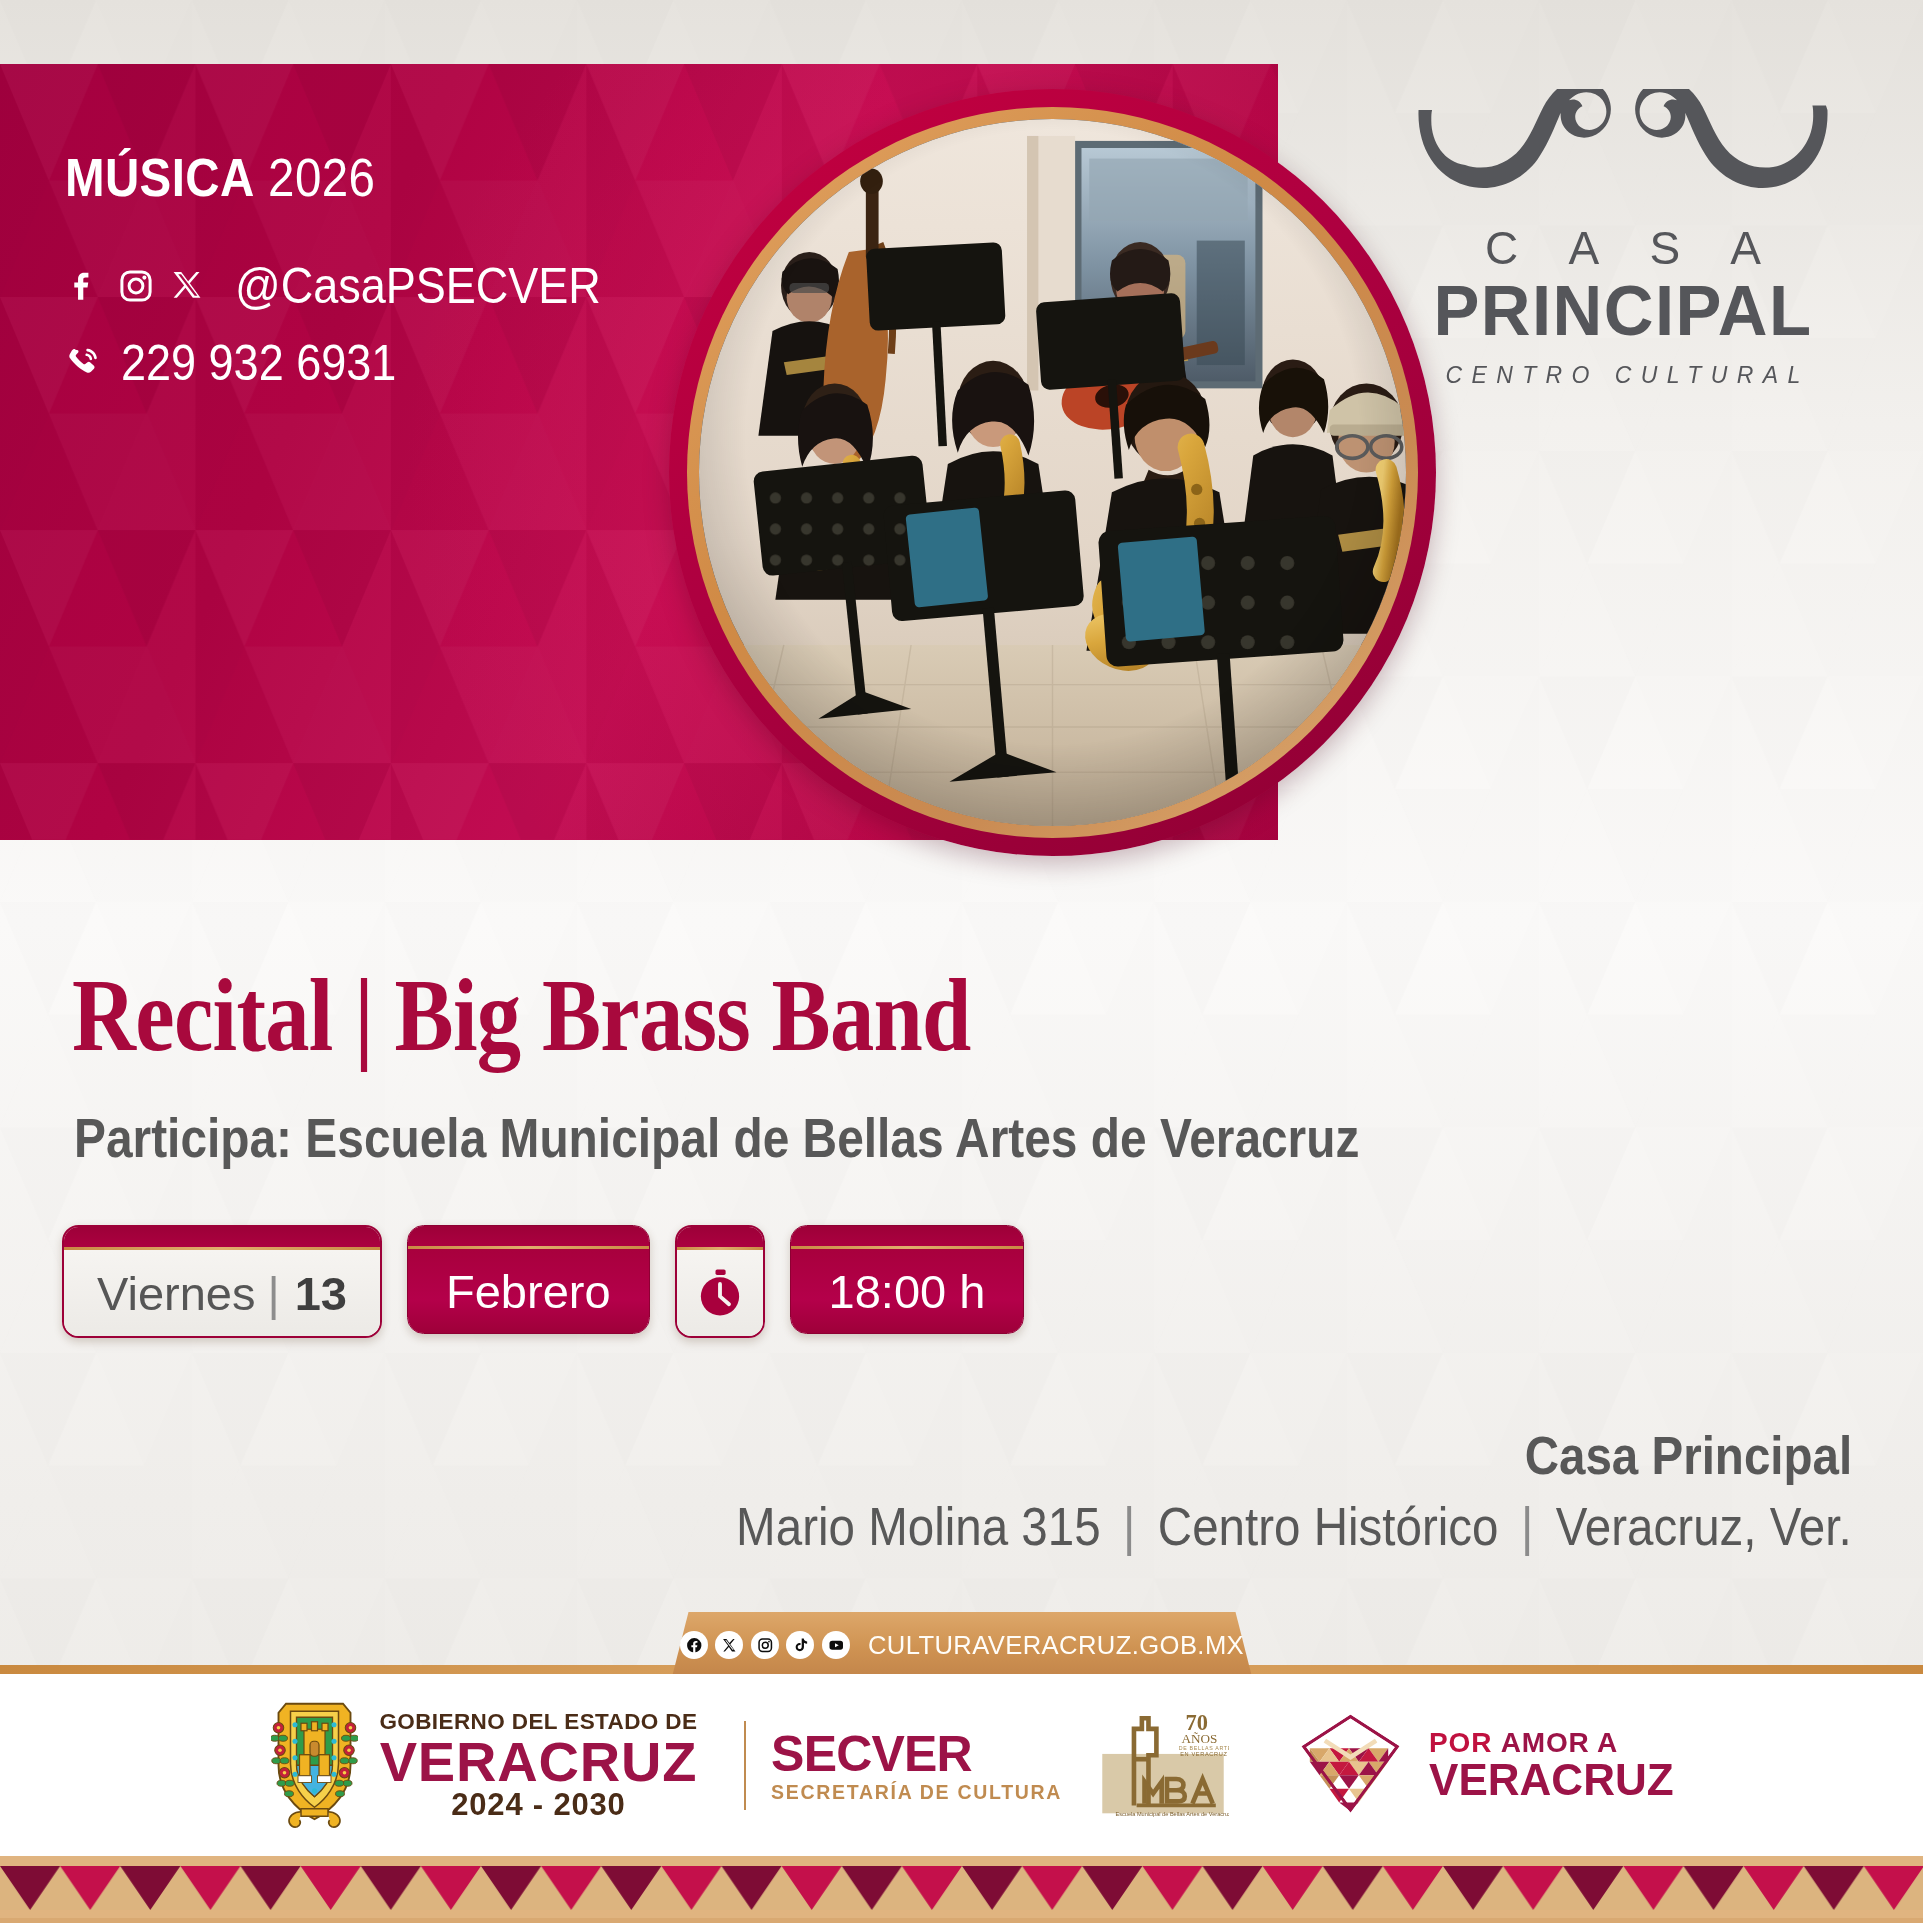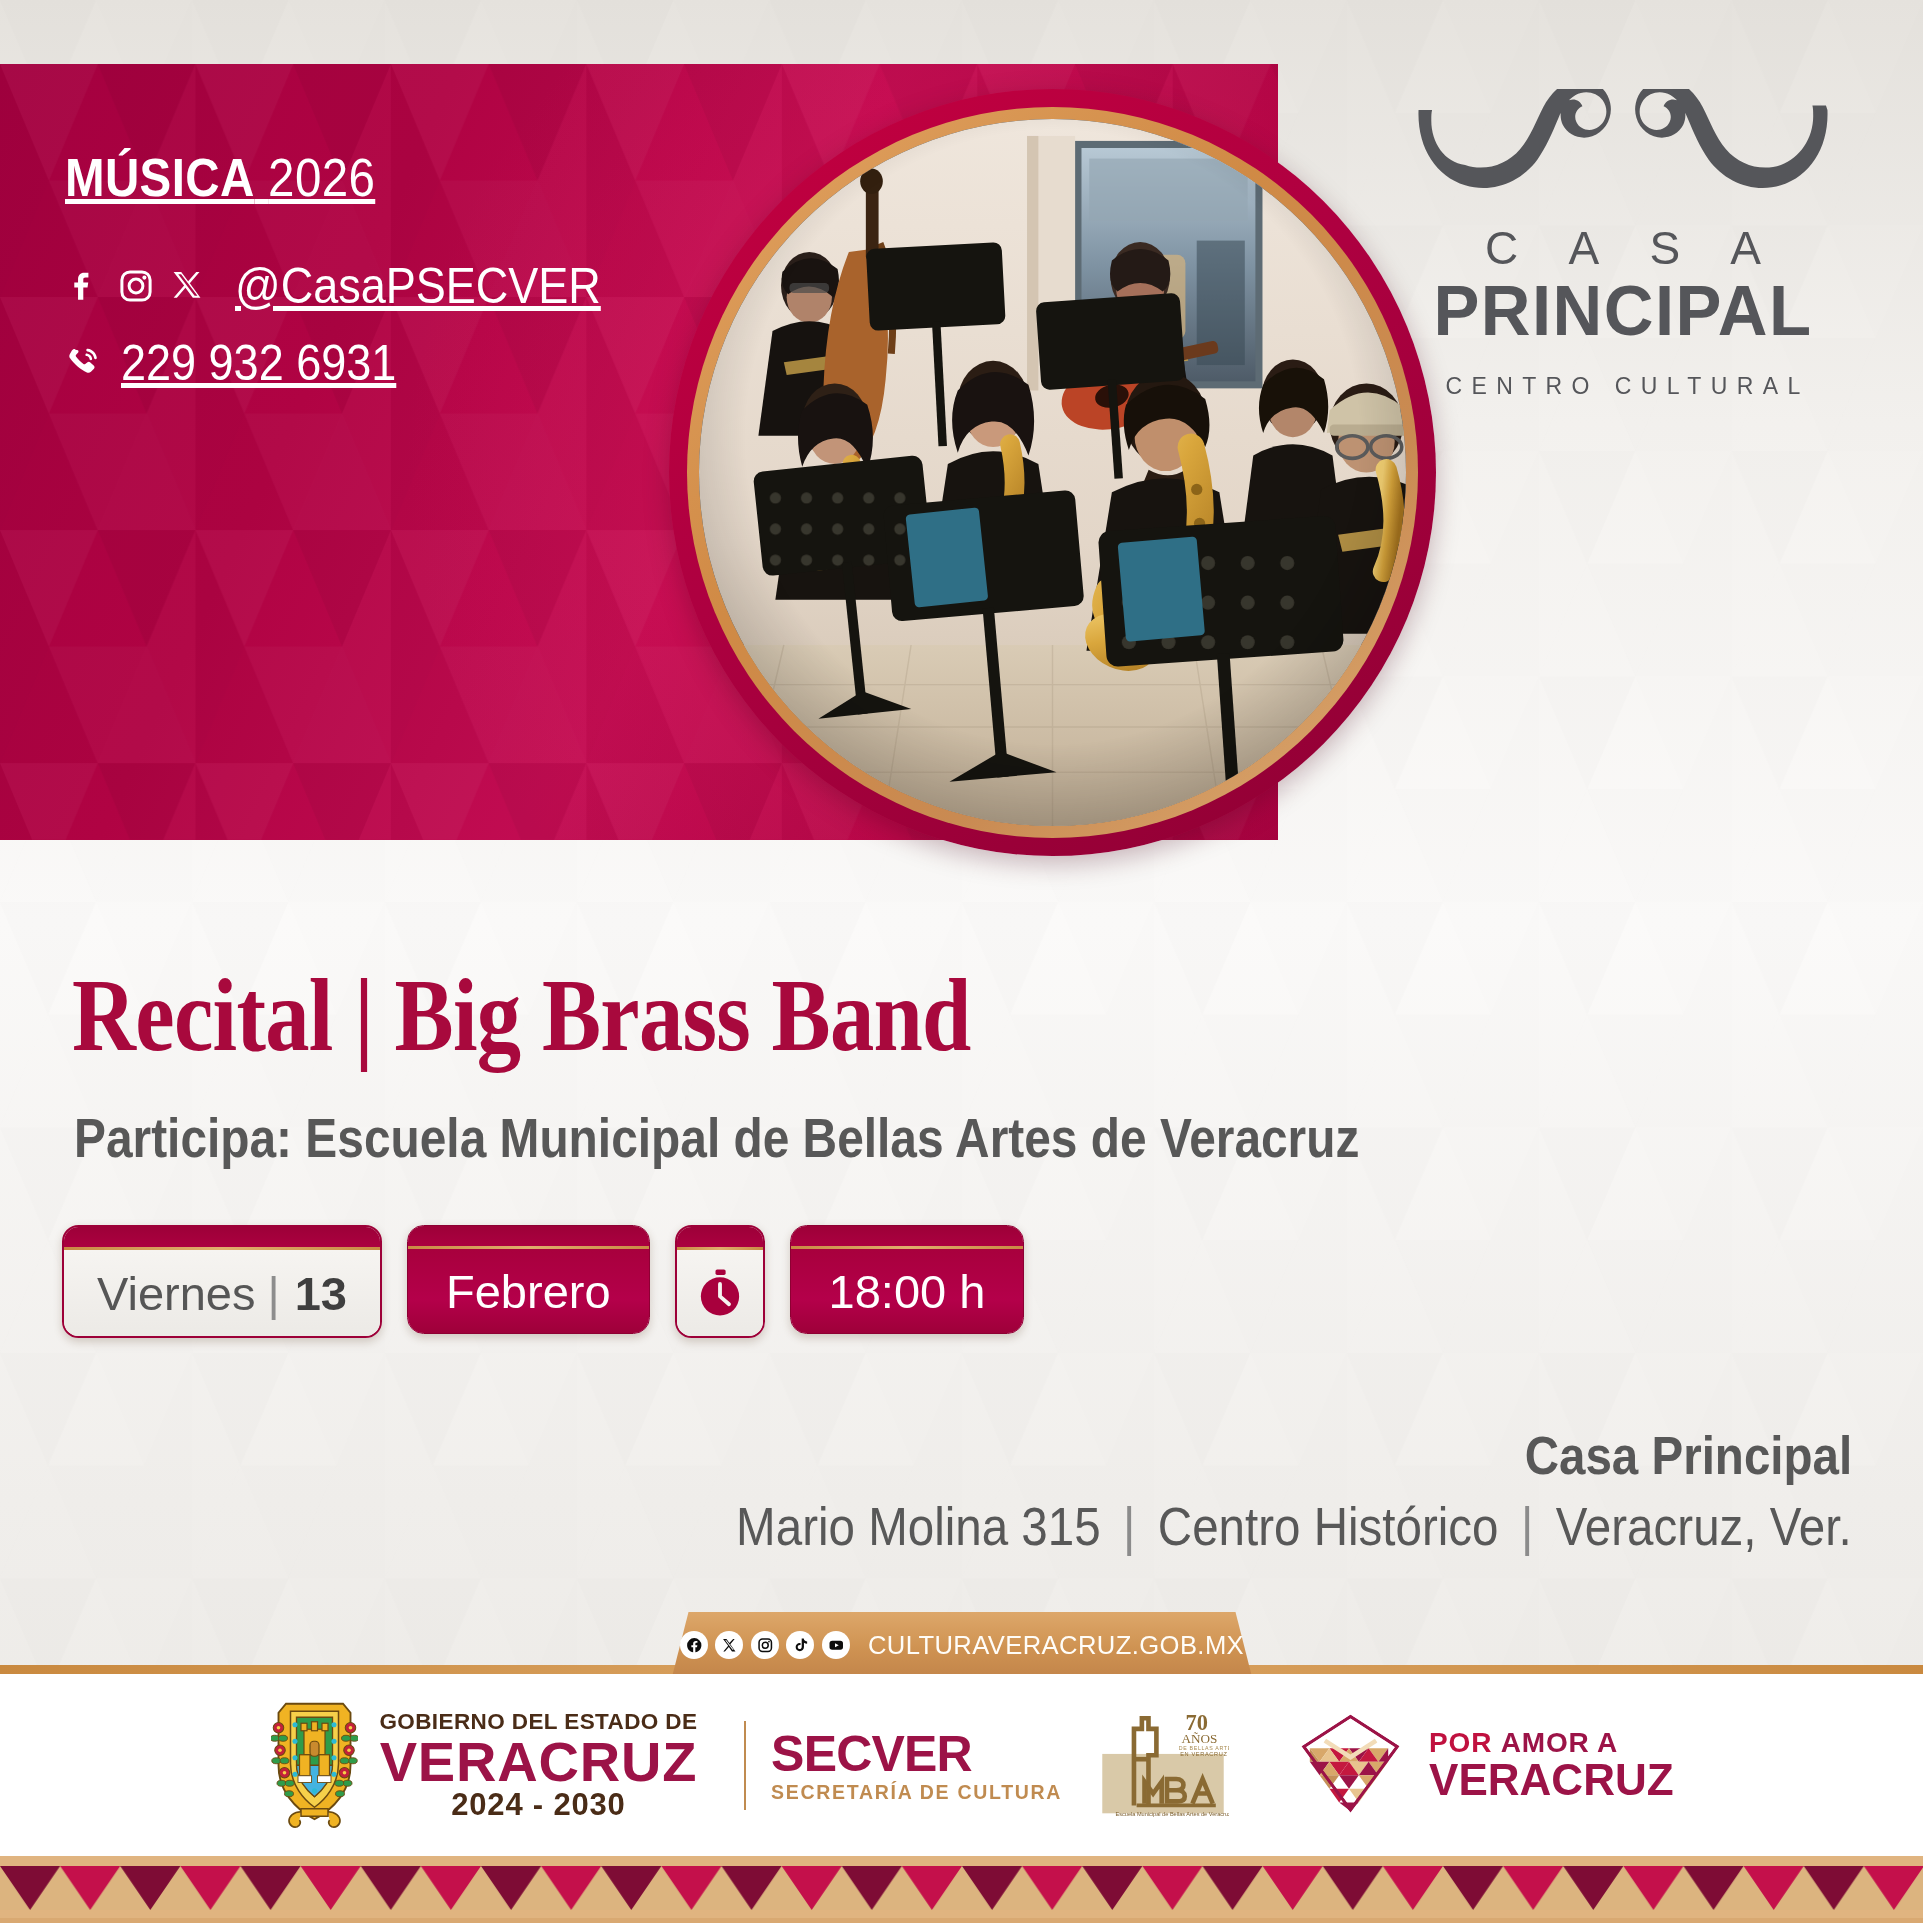--- a/index.html
+++ b/index.html
@@ -57,21 +57,21 @@
   .photo {
     width:100%; height:100%;
     border-radius:50%;
     overflow:hidden;
     position:relative;
     background:#2a2622;
   }
   .photo svg { width:100%; height:100%; display:block; }
 
   
-  .hdr-text { position:absolute; left:65px; top:150px; z-index:7; color:#fff;text-decoration:underline; }
+  .hdr-text { position:absolute; left:65px; top:150px; z-index:7; color:#fff; }
   .kicker {
     font-size:54px; letter-spacing:0.4px; line-height:1;
     white-space:nowrap; font-weight:300;
     font-family:"Liberation Sans", sans-serif;
     transform:scaleX(.88); transform-origin:left center;
   }
   .kicker b { font-weight:700; }
 
   .social-line {
     display:flex; align-items:center; gap:16.5px;
@@ -101,21 +101,21 @@
     font-size:46px; letter-spacing:20px; font-weight:400;
     margin-top:4.5px; text-indent:20px; color:#55565a;
   }
   .cp-principal {
     font-size:71px; letter-spacing:1.5px; font-weight:700;
     line-height:1.02; color:#55565a;
     transform:scaleX(.97);
   }
   .cp-sub {
     font-size:23px; letter-spacing:9.4px; font-weight:500;
-    margin-top:25px; text-indent:9px; color:#55565a;
+    margin-top:14px; text-indent:9px; color:#55565a;font-style:italic;
   }
 
   
   .title {
     position:absolute; left:72px; top:964px;
     font-family:"Liberation Serif", serif;
     font-weight:700; font-size:103px; line-height:1;
     color:#a8093d; white-space:nowrap;
     transform:scaleX(.86); transform-origin:left top;
     letter-spacing:-0.8px;

